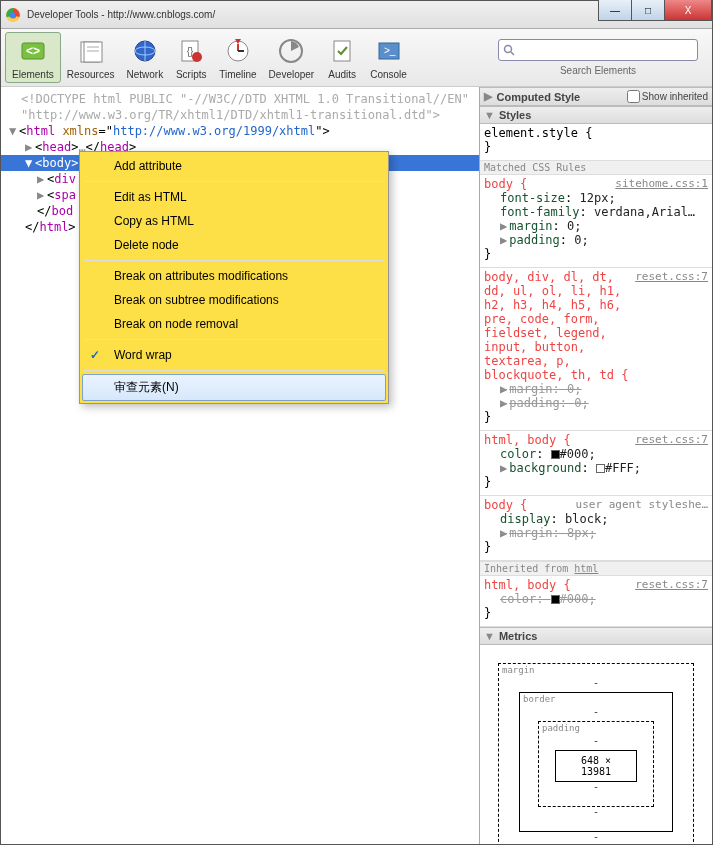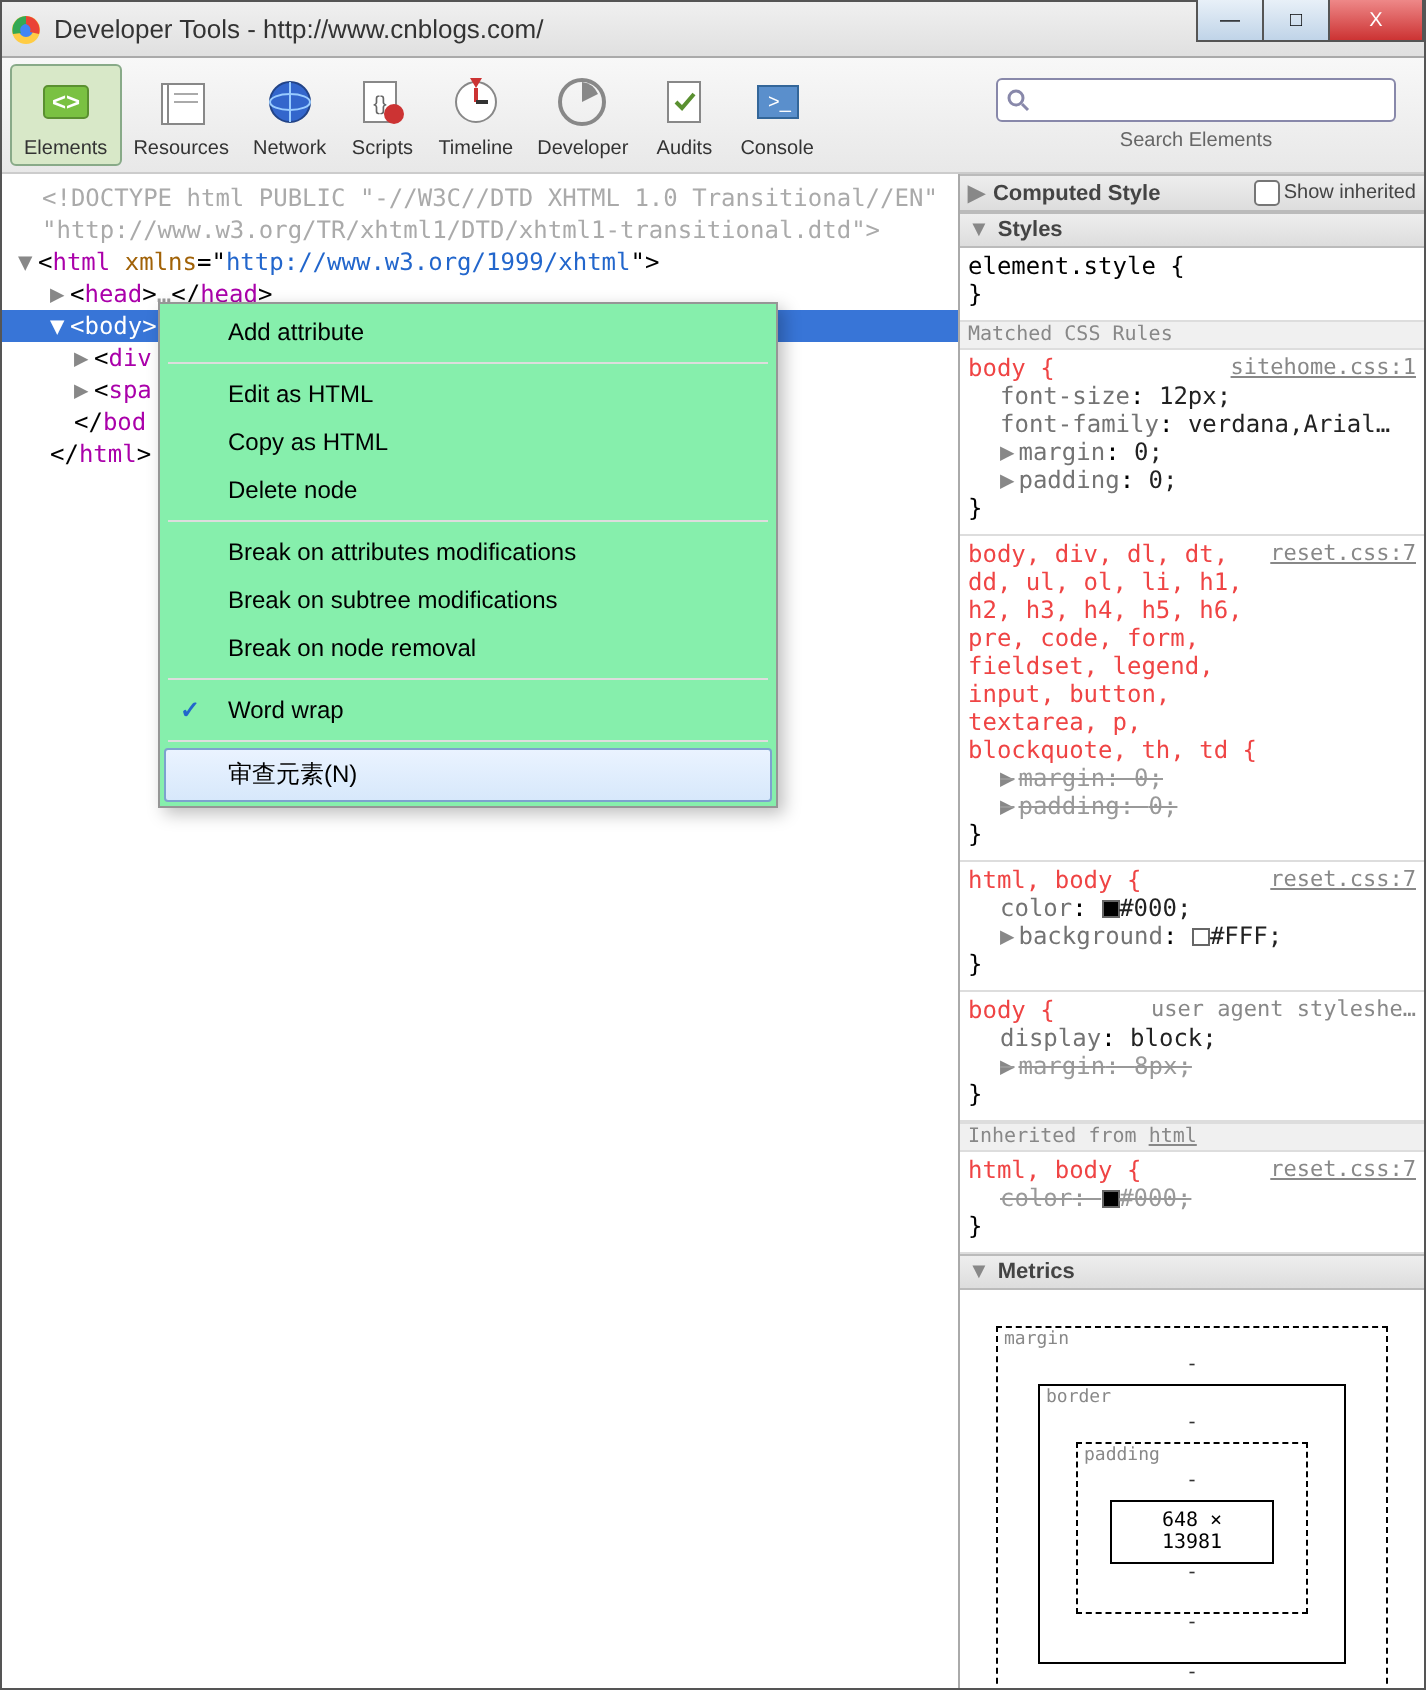--- a/index.html
+++ b/index.html
@@ -1,20 +1,20 @@
 <!DOCTYPE html>
 <html><head>
 <meta charset="utf-8">
 <style>
 * { box-sizing: border-box; margin: 0; padding: 0; }
 body { font-family: "Lucida Grande", Tahoma, sans-serif; font-size: 11px; background: #fff; overflow: hidden; }
 .window { width: 713px; height: 845px; border: 1px solid #555; background: #fff; display: flex; flex-direction: column; }
 .titlebar { height: 28px; background: linear-gradient(#f0f0f0, #e0e0e0); border-bottom: 1px solid #aaa; display: flex; align-items: center; padding: 0 4px; position: relative; }
 .titlebar-icon { width: 16px; height: 16px; margin-right: 6px; }
-.titlebar-text { font-size: 13px; color: #333; }
+.titlebar-text { font-size: 10px; color: #333; }
 .window-controls { position: absolute; right: 0; top: -2px; display: flex; }
 .win-btn { width: 34px; height: 22px; border: 1px solid #555; margin-left: -1px; display: flex; align-items: center; justify-content: center; font-size: 10px; cursor: pointer; }
 .win-min { background: linear-gradient(#e8f0f8,#c0d4e8); }
 .win-max { background: linear-gradient(#e8f0f8,#c0d4e8); }
 .win-close { background: linear-gradient(#e88,#c33); color: #fff; width: 48px; }
 .toolbar { height: 58px; background: linear-gradient(#f8f8f8,#e8e8e8); border-bottom: 1px solid #ccc; display: flex; align-items: center; padding: 2px 4px; }
 .tool-item { display: flex; flex-direction: column; align-items: center; padding: 2px 6px; cursor: pointer; font-size: 10px; color: #333; }
 .tool-item.active { background: #d8e8c8; border: 1px solid #8a8; border-radius: 3px; }
 .tool-icon { width: 32px; height: 32px; margin-bottom: 2px; display:flex; align-items:center; justify-content:center; }
 .searcharea { margin-left: auto; display: flex; flex-direction: column; align-items: center; padding-right: 10px; }
@@ -28,37 +28,37 @@
 .dom-comment { color: #aaa; padding-left: 20px; }
 .dom-indent1 { padding-left: 8px; }
 .dom-indent2 { padding-left: 24px; }
 .dom-indent3 { padding-left: 36px; }
 .tag { color: #a0a; }
 .attr { color: #a16207; }
 .attrval { color: #26c; }
 .expander { color: #888; display: inline-block; width: 10px; }
 .selected-line { background: #3875d7; color: #fff; }
 .selected-line .tag, .selected-line .attr, .selected-line .attrval, .selected-line .expander { color: #fff; }
-.context-menu { position: absolute; left: 78px; top: 64px; width: 310px; background: #86efac; border: 1px solid #969696; box-shadow: 3px 3px 8px rgba(0,0,0,0.25); font-size: 12px; font-family: Tahoma, sans-serif; z-index: 10; padding: 2px; }
+.context-menu { position: absolute; left: 78px; top: 64px; width: 310px; background: #fde047; border: 1px solid #969696; box-shadow: 3px 3px 8px rgba(0,0,0,0.25); font-size: 12px; font-family: Tahoma, sans-serif; z-index: 10; padding: 2px; }
 .menu-item { padding: 5px 8px 5px 32px; cursor: pointer; position: relative; }
 .menu-sep { border-top: 1px solid #ddd; margin: 3px 2px; }
 .menu-check { position: absolute; left: 8px; color: #26c; font-weight: bold; }
 .menu-item.highlighted { border: 1px solid #7da2ce; background: linear-gradient(#eaf3ff,#d7e8fb); border-radius: 2px; padding: 4px 7px 4px 31px; }
 .right-panel { flex: 1; border-left: 1px solid #aaa; display: flex; flex-direction: column; overflow-y: auto; font-family: Consolas, monospace; font-size: 12px; }
 .section-header { background: linear-gradient(#eee,#ddd); border-top: 1px solid #bbb; border-bottom: 1px solid #bbb; padding: 2px 4px; font-family: "Lucida Grande", Tahoma, sans-serif; font-size: 11px; color: #444; font-weight: bold; display: flex; align-items: center; cursor: pointer; }
 .section-header .tri { margin-right: 4px; color: #888; }
 .show-inherited { margin-left: auto; font-weight: normal; font-size: 10px; display: flex; align-items: center; }
 .show-inherited input { margin-right: 2px; }
 .style-block { padding: 2px 4px 6px 4px; border-bottom: 1px solid #ddd; }
 .subsection { background: #f0f0f0; color: #888; font-size: 10px; padding: 1px 4px; border-bottom: 1px solid #ddd; }
 .selector-line { display: flex; justify-content: space-between; }
 .selector { color: #ef4444; }
 .source-link { color: #888; text-decoration: underline; cursor: pointer; font-size: 11px; white-space: nowrap; }
 .prop { padding-left: 16px; }
-.prop-name { color: #737373; }
+.prop-name { color: #14532d; }
 .prop-val { color: #222; }
 .struck { text-decoration: line-through; color: #999; }
 .struck .prop-name, .struck .prop-val { color: #999; }
 .tri-closed { color: #888; margin-right: 2px; }
 .swatch { display: inline-block; width: 9px; height: 9px; border: 1px solid #666; vertical-align: middle; }
 .inherited { color: #888; font-size: 10px; padding: 1px 4px; border-top: 1px solid #ddd; border-bottom: 1px solid #ddd; background: #f0f0f0; }
 .inherited .link { text-decoration: underline; }
 .metrics-box { padding: 18px; display: flex; justify-content: center; }
 .box-margin { border: 1px dashed #000; padding: 14px 20px 14px 20px; position: relative; font-size: 10px; text-align: center; }
 .box-border { border: 1px solid #000; padding: 14px 18px 14px 18px; position: relative; margin-top: 4px; text-align: center; }

